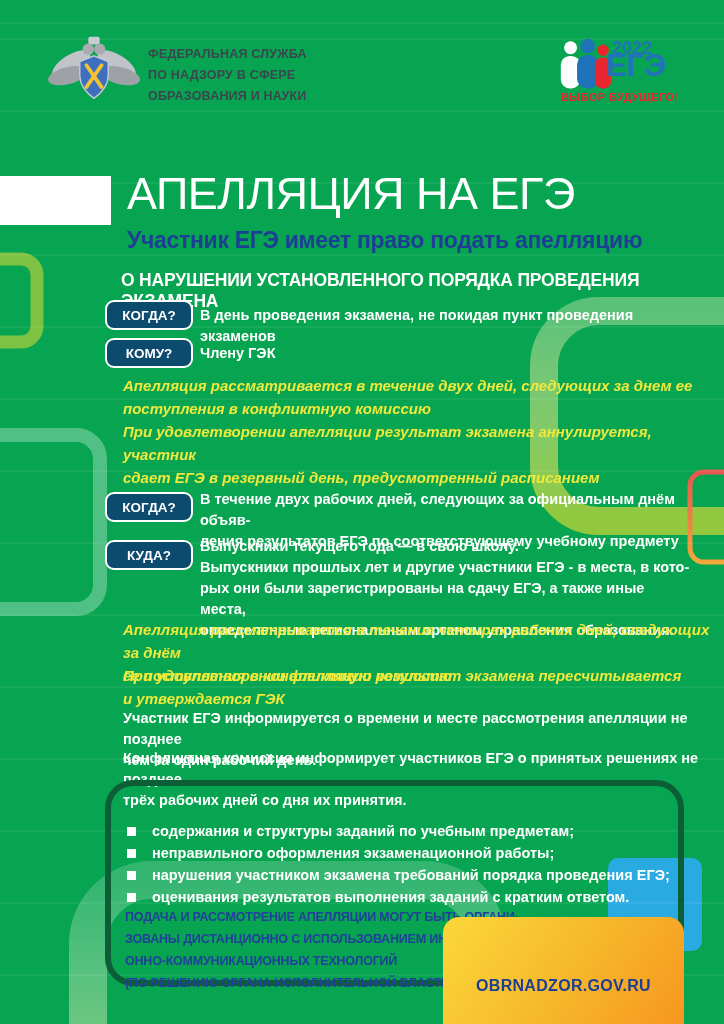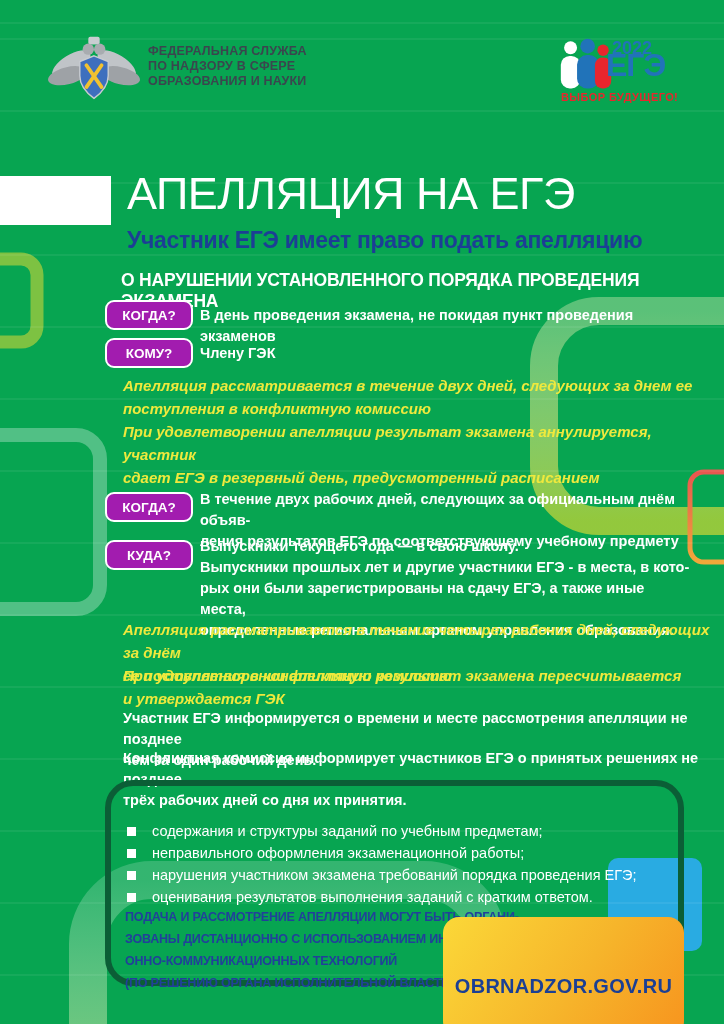--- a/index.html
+++ b/index.html
@@ -7,46 +7,46 @@
   #poster{position:relative;width:724px;height:1024px;background:#07A551;overflow:hidden;}
   .abs{position:absolute;}
   .pre{white-space:pre-line;}
   
   #deco{left:0;top:0;z-index:1;}
   #stripes{left:0;top:0;width:724px;height:1024px;z-index:2;pointer-events:none;
     background:repeating-linear-gradient(to bottom, rgba(255,255,255,0.06) 0 2px, transparent 2px 72px);
     background-position:0 38px;}
   .z3{z-index:3;}
   
-  .agency{color:#3A464E;font-size:12.5px;font-weight:bold;line-height:15px;letter-spacing:.2px;}
+  .agency{color:#3A464E;font-size:12.5px;font-weight:bold;line-height:21px;letter-spacing:.2px;}
   .year{color:#2173B9;font-weight:bold;font-size:18px;}
   .acronym{color:#2173B9;font-weight:bold;font-size:32px;letter-spacing:-1px;}
   .slogan{color:#E8262D;font-weight:bold;font-size:11px;letter-spacing:.4px;}
   
   .whitebar{left:0;top:176px;width:111px;height:49px;background:#FFFFFF;}
   .title{left:127px;top:168px;color:#FFFFFF;font-size:45px;font-weight:normal;letter-spacing:-.5px;}
   .subtitle{left:127px;top:227px;color:#1C3E95;font-size:23px;font-weight:bold;letter-spacing:-.3px;text-align:center;}
   
   .sechead{color:#FFFFFF;font-size:17.5px;font-weight:bold;letter-spacing:-.2px;}
-  .badge{width:84px;height:26px;background:#a21caf;border:2px solid #FFFFFF;border-radius:9px;
+  .badge{width:84px;height:26px;background:#0c4a6e;border:2px solid #FFFFFF;border-radius:9px;
     color:#fff;font-size:13.5px;font-weight:bold;display:flex;align-items:center;justify-content:center;}
   .qtext{color:#FFFFFF;font-size:14.5px;font-weight:bold;line-height:21px;width:490px;}
   .note{color:#EFE93D;font-size:15px;font-weight:bold;font-style:italic;line-height:23px;width:590px;}
   .info{color:#FFFFFF;font-size:14.5px;font-weight:bold;line-height:21px;width:600px;}
   
   .bigbox{left:105px;top:780px;width:567px;height:194px;border:6px solid #0B5E36;border-radius:28px;background:transparent;}
   .boxtitle{left:125px;top:795px;color:#fff;font-size:18px;font-weight:bold;letter-spacing:-.2px;}
   .li{position:absolute;left:127px;display:flex;align-items:flex-start;}
   .sq{width:9px;height:9px;background:#FFFFFF;margin-top:4px;flex:0 0 auto;}
-  .litext{color:#fff;font-size:14.5px;font-weight:normal;margin-left:16px;line-height:17px;}
+  .litext{color:#fff;font-size:14.5px;font-weight:bold;margin-left:16px;line-height:17px;}
   .remote{left:125px;top:906px;color:#21409A;font-size:12.5px;font-weight:bold;line-height:22px;letter-spacing:-.2px;}
   .sitebox{left:443px;top:917px;width:241px;height:120px;border-radius:16px;z-index:4;
     background:linear-gradient(125deg,#FBD838 0%,#F6B52B 55%,#F7941E 100%);
     display:flex;align-items:center;justify-content:center;}
-  .siteurl{color:#1B3F94;font-size:20px;font-weight:bold;letter-spacing:.3px;margin-top:18px;}
+  .siteurl{color:#1B3F94;font-size:16px;font-weight:bold;letter-spacing:.3px;margin-top:18px;}
 </style>
 </head>
 <body>
 
 <div id="poster">
 
   <svg id="deco" class="abs" width="724" height="1024" viewBox="0 0 724 1024">
     <defs>
       <linearGradient id="gLime" x1="0" y1="0" x2="0" y2="1">
         <stop offset="0" stop-color="#D9EBB4" stop-opacity="0.40"></stop>

